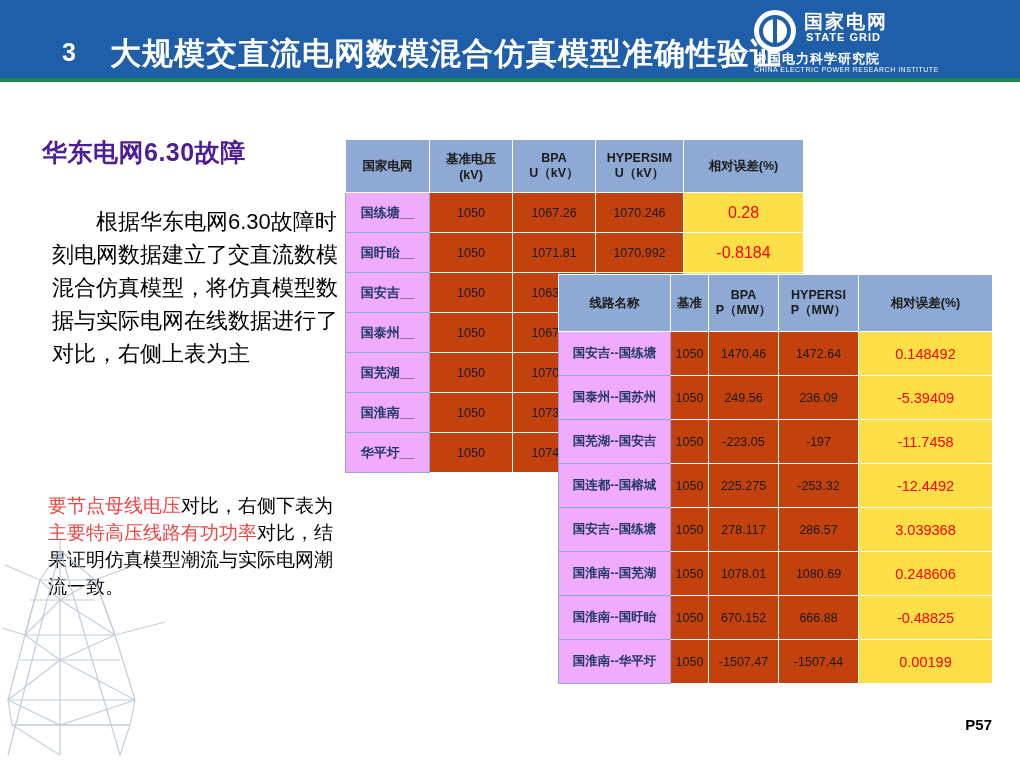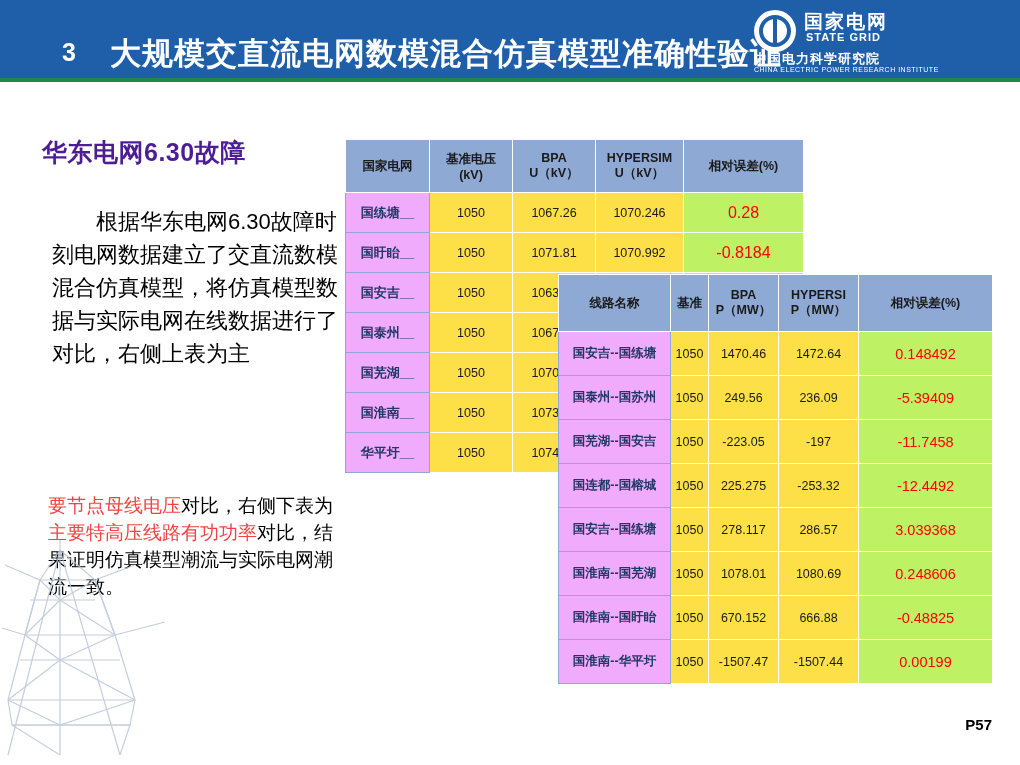--- a/index.html
+++ b/index.html
@@ -161,27 +161,27 @@
     font-size: 12.5px;
   }
   .t-name {
     background: #f0abfc;
     color: #1f3864;
     font-weight: bold;
     font-size: 13px;
     border: 1px solid #8ea9d3 !important;
   }
   .t-val {
-    background: #fde047;
+    background: #c2410c;
     color: #1a1a1a;
     font-size: 12.5px;
     margin-top: 30px;
   }
   .t-err {
-    background: #bef264;
+    background: #fde047;
     color: #ff0000;
     font-size: 16px;
   }
 
   
   #table-voltage {
     position: absolute;
     left: 345px; top: 139px;
     width: 458px;
   }

